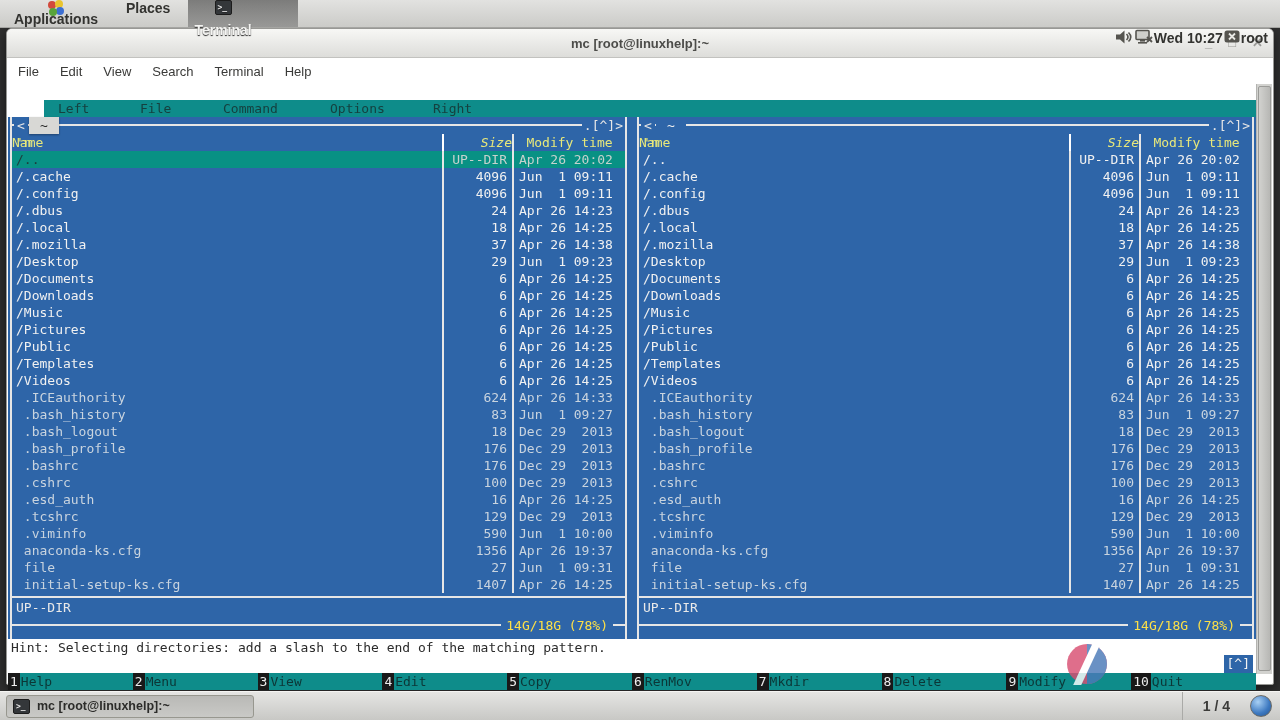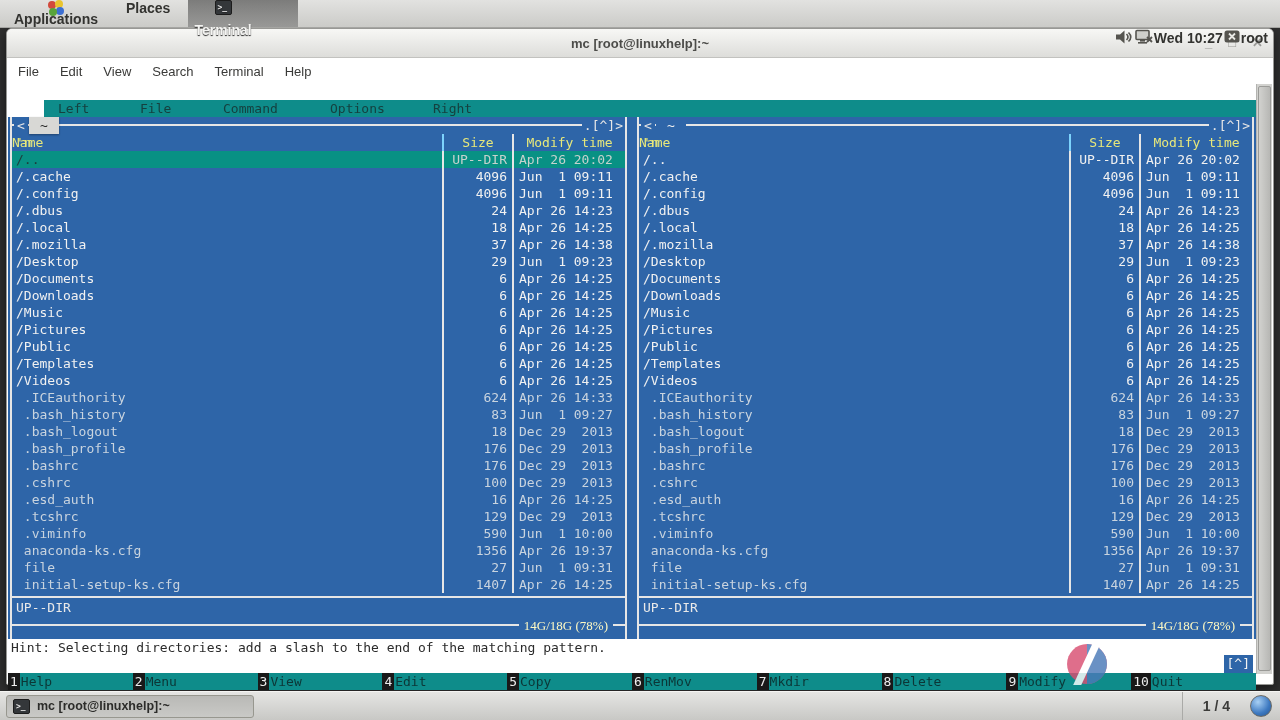--- a/index.html
+++ b/index.html
@@ -83,39 +83,39 @@
   .hline { position:absolute; left:0; right:0; top:7px; height:2px; background:#e6e6e6; }
   .topline .larrow { position:absolute; left:2px; top:0; line-height:17px; background:#2e65a8; padding:0 3px; color:#e6e6e6; }
   .topline .path-tab { position:absolute; left:17px; top:0; line-height:17px; padding:0 11px; }
   .panel.active .path-tab { background:#d8d8d5; color:#2a2a28; box-shadow:0 1px 2px rgba(0,0,0,.35); }
   .panel.inactive .path-tab { background:#2e65a8; color:#efefef; }
   .topline .rmark { position:absolute; right:0; top:0; line-height:17px; background:#2e65a8; padding:0 2px; color:#e6e6e6; }
 
   .cols-header { height:17px; display:grid; grid-template-columns:1fr 70px 113px; position:relative; color:#e8e87a; line-height:17px; }
   .cols-header .sort { position:absolute; left:4px; }
   .ch-name { text-align:left; }
-  .ch-size { text-align:center; border-left:2px solid #7dd3fc; }
+  .ch-size { text-align:right; border-left:2px solid #ffffff;font-style:italic; }
   .ch-time { text-align:center; border-left:2px solid #e6e6e6; }
 
   .file-rows { height:442px; overflow:hidden; }
   .file-row { height:17px; display:grid; grid-template-columns:1fr 70px 113px; line-height:17px; }
   .fr-name { padding-left:4px; white-space:pre; overflow:hidden; }
   .fr-size { text-align:right; padding-right:5px; border-left:2px solid #e6e6e6; white-space:pre; }
   .fr-time { padding-left:5px; border-left:2px solid #e6e6e6; white-space:pre; }
   .file-row.dir { color:#f1f1f1; }
   .file-row.reg { color:#c9d4df; }
   .file-row.selected { background:#089184; }
   .file-row.selected .fr-name { color:#1e3d3c; }
   .file-row.selected .fr-size, .file-row.selected .fr-time { color:#c6d2cd; }
 
   .sep { height:5px; position:relative; }
   .sep::after { content:""; position:absolute; left:0; right:0; top:3px; height:2px; background:#e6e6e6; }
   .status-row { height:19px; line-height:19px; padding-left:4px; color:#e9e9e9; }
   .bottomline { height:17px; position:relative; }
-  .bottomline .usage { position:absolute; right:12px; top:0; line-height:17px; background:#2e65a8; padding:0 5px; color:#fef9c3;font-family:Liberation Serif, serif; }
+  .bottomline .usage { position:absolute; right:12px; top:0; line-height:17px; background:#2e65a8; padding:0 5px; color:#fde047; }
 
   .hint-row {
     position:absolute; top:539px; left:0; right:0; height:17px; background:#ffffff;
     color:#2b2b2b; line-height:17px; padding-left:3px; white-space:pre;
   }
   .prompt-row {
     position:absolute; top:556px; left:0; right:0; height:17px; background:#ffffff;
     color:#1d1d1d; line-height:17px; padding-left:3px; white-space:pre;
   }
   .cursor { display:inline-block; width:9px; height:15px; background:#141414; vertical-align:middle; margin-left:7px; }

